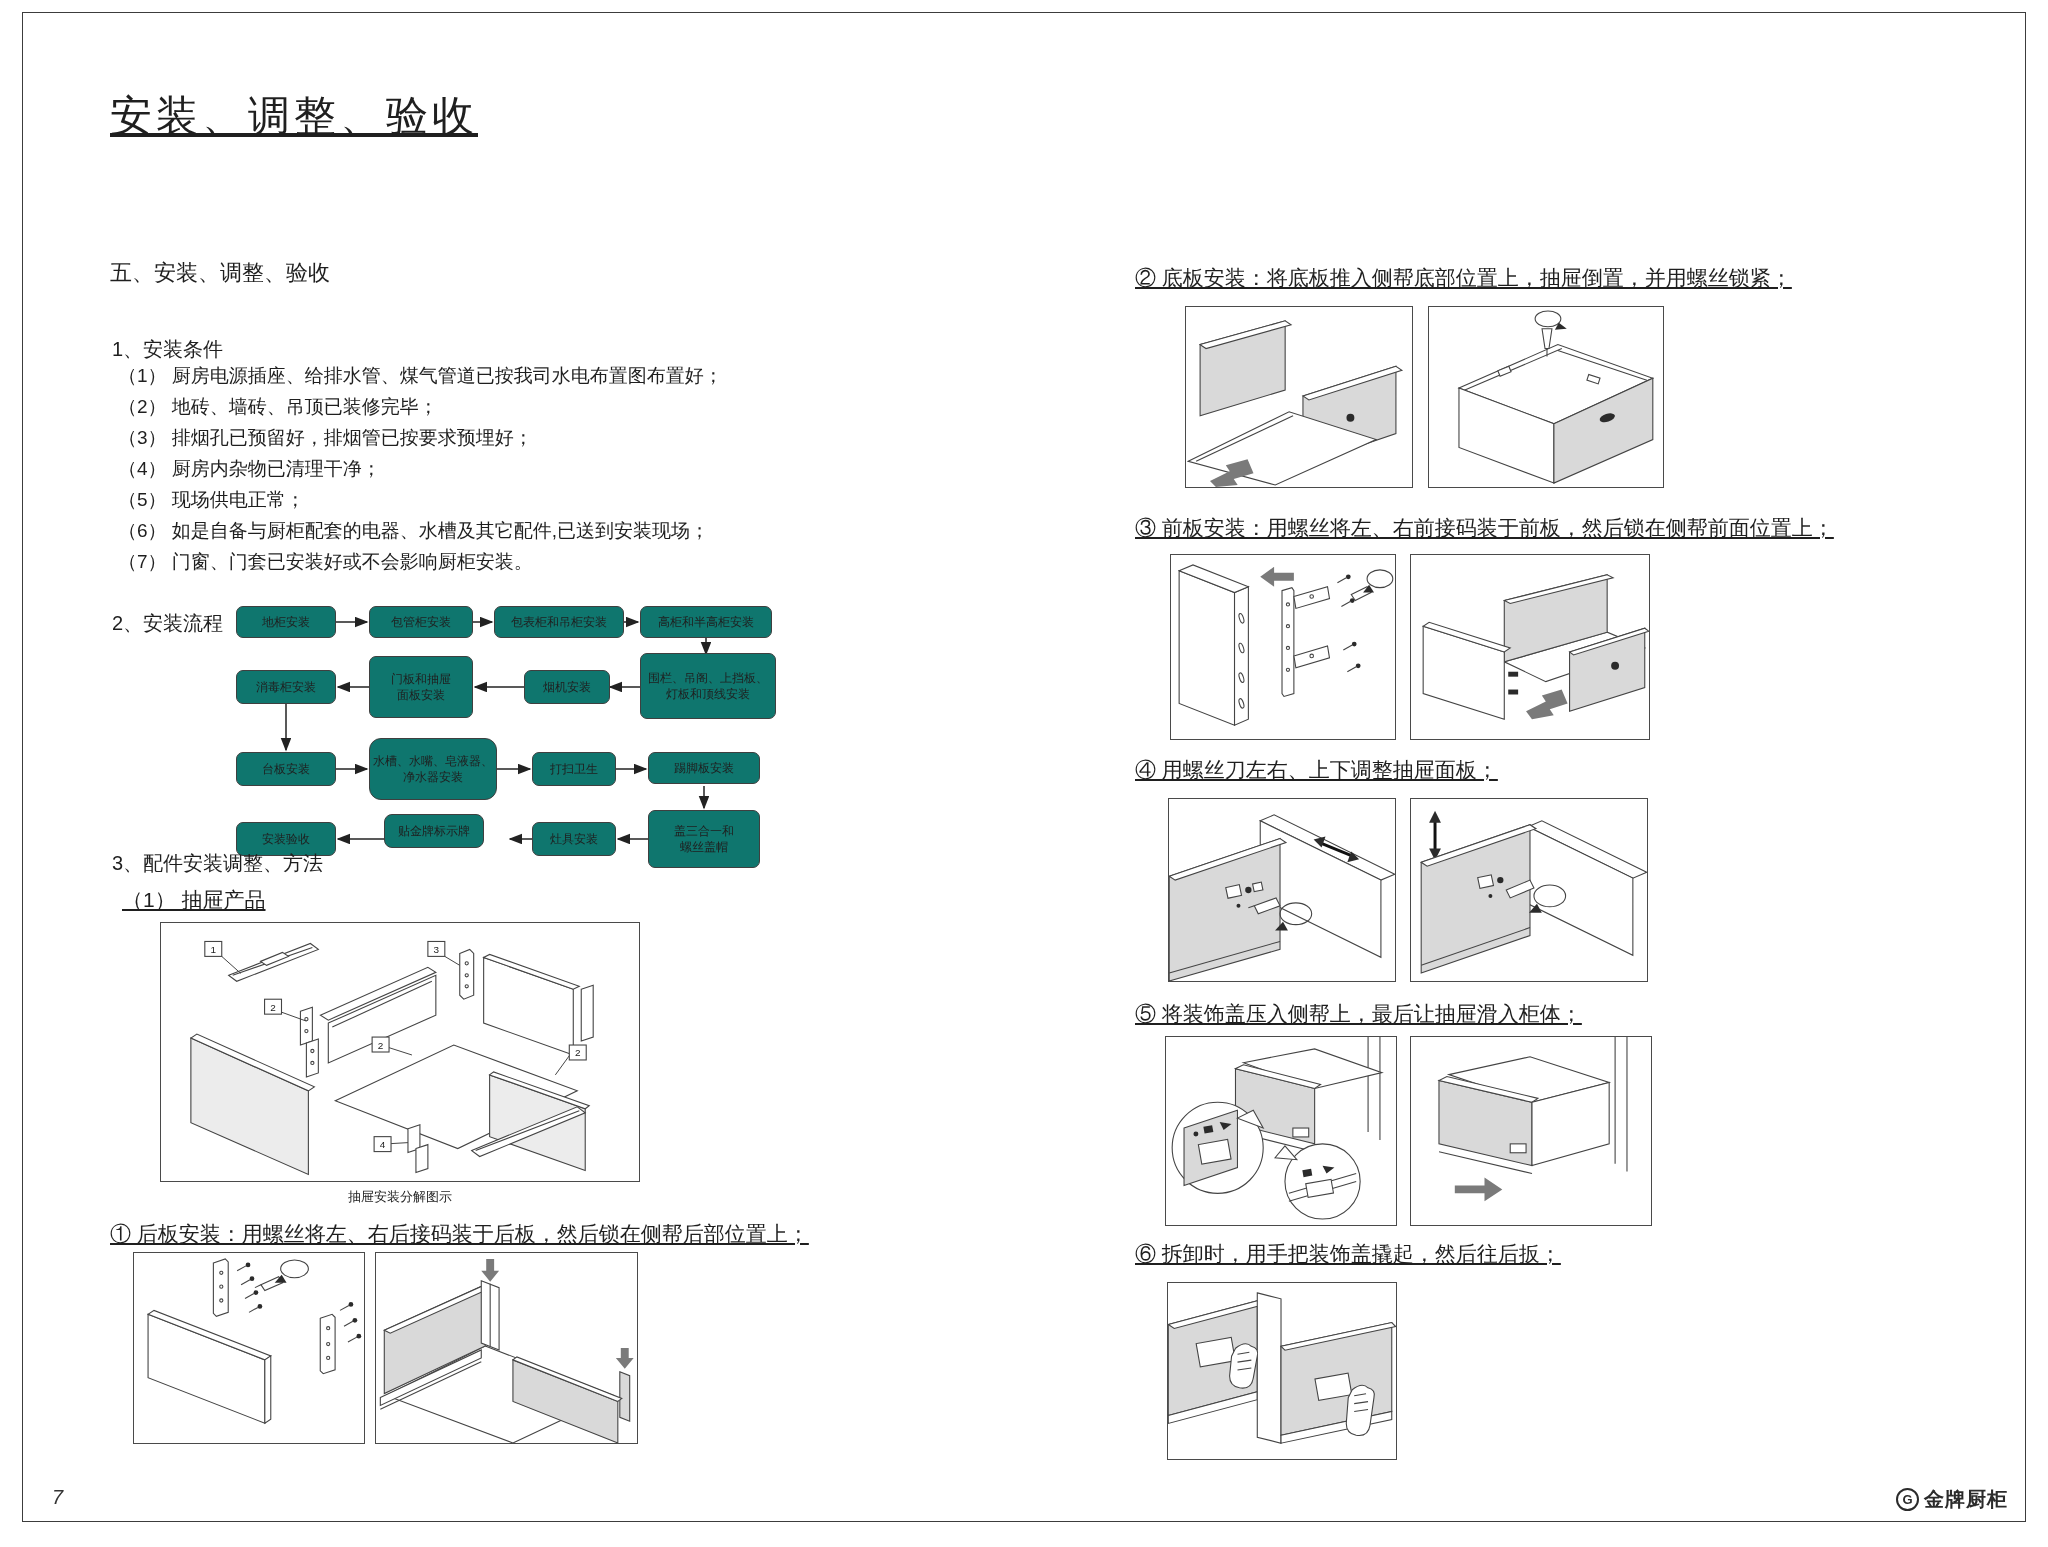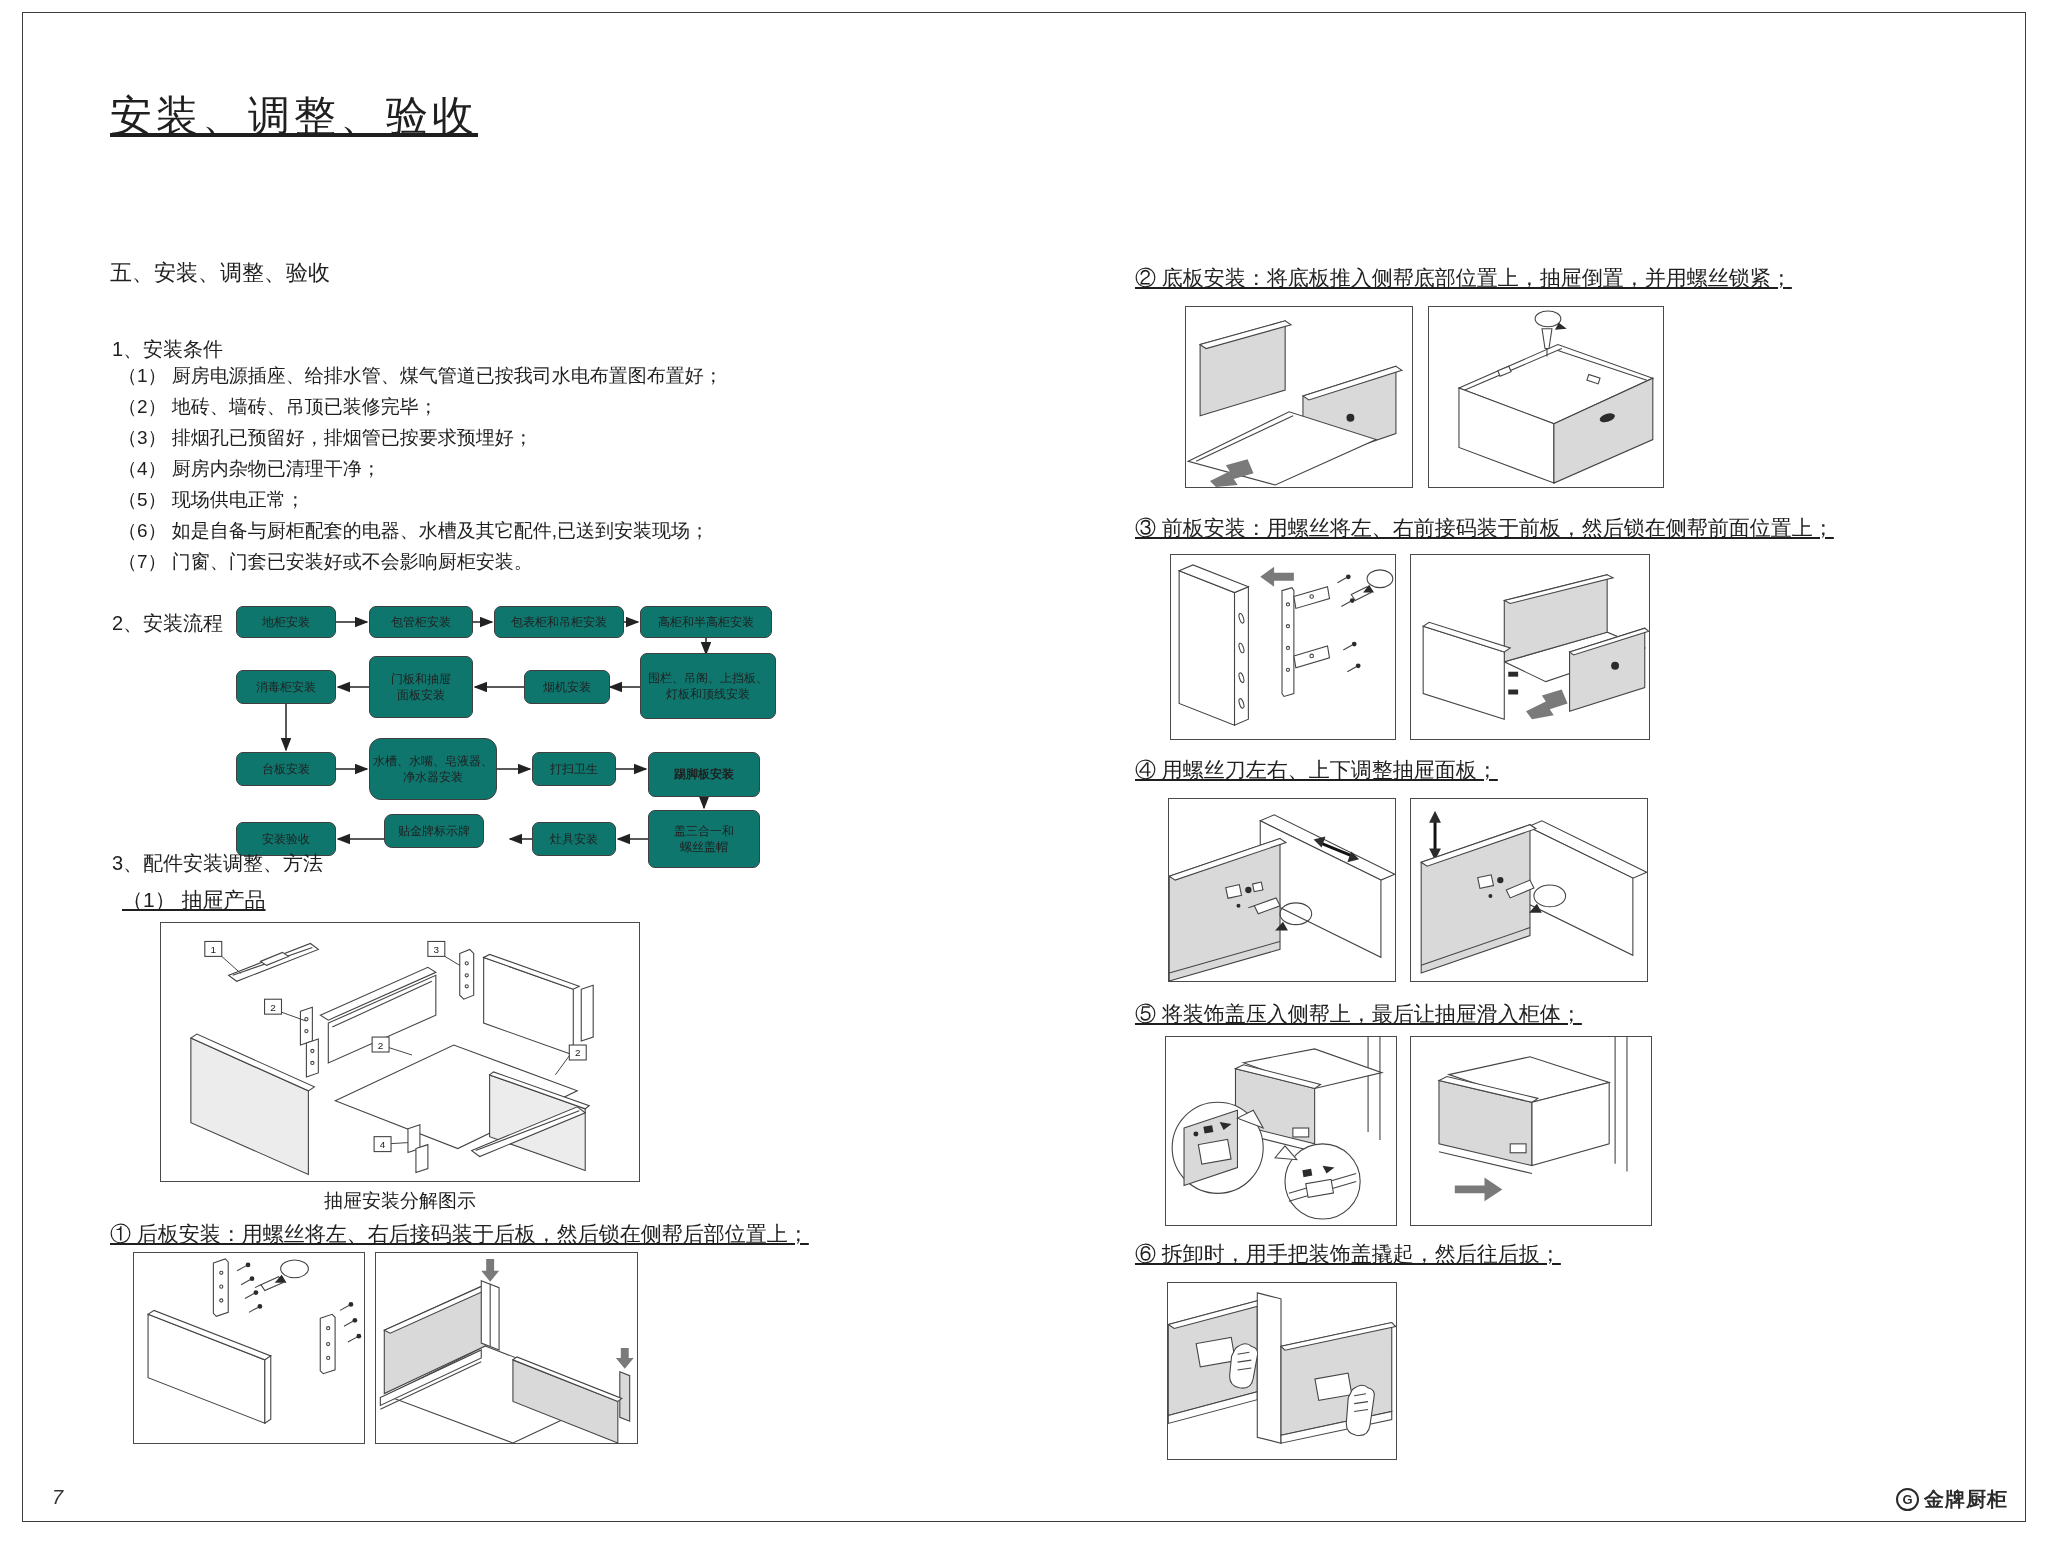--- a/index.html
+++ b/index.html
@@ -15,21 +15,21 @@
   .cond-list{position:absolute;left:118px;top:360px;}
   .cond-item{height:31px;line-height:31px;font-size:19px;white-space:nowrap;}
   .flow{position:absolute;left:236px;top:598px;width:540px;height:275px;}
   .flow svg.arrows{position:absolute;left:0;top:0;width:540px;height:275px;}
   .fnode{position:absolute;border:1.2px solid #3f3f3f;border-radius:7px;background:#0f766e;
         display:flex;align-items:center;justify-content:center;text-align:center;
         font-size:12px;line-height:1.35;padding:2px 0;box-sizing:border-box;
         white-space:pre-line;}
   .diag{position:absolute;border:1px solid #4a4a4a;background:#fff;box-sizing:border-box;}
   .diag svg{width:100%;height:100%;display:block;}
-  .caption{position:absolute;text-align:center;font-size:19px;}
+  .caption{position:absolute;text-align:center;font-size:13px;}
   .pageno{position:absolute;left:52px;top:1486px;font-size:20px;font-style:italic;color:#333;}
   .brand{position:absolute;left:1896px;top:1486px;display:flex;align-items:center;gap:5px;}
   .brand .g-icon{width:19px;height:19px;border:2px solid #2b2b2b;border-radius:50%;
         display:inline-flex;align-items:center;justify-content:center;
         font-weight:bold;font-size:13px;color:#2b2b2b;}
   .brand .g-name{font-size:20px;font-weight:bold;letter-spacing:1px;color:#2b2b2b;}
   svg text{font-family:"Liberation Sans",sans-serif;fill:#222;}
   .ln{stroke:#444;stroke-width:1.1;fill:none;}
   .panel{stroke:#444;stroke-width:1.1;fill:#ececec;}
   .panel-d{stroke:#444;stroke-width:1.1;fill:#d9d9d9;}
@@ -92,21 +92,21 @@
     <div class="fnode" style="left:0;top:72px;width:100px;height:34px;">消毒柜安装</div>
     <div class="fnode" style="left:133px;top:58px;width:104px;height:62px;">门板和抽屉
 面板安装</div>
     <div class="fnode" style="left:288px;top:72px;width:86px;height:34px;">烟机安装</div>
     <div class="fnode" style="left:404px;top:55px;width:136px;height:66px;">围栏、吊阁、上挡板、
 灯板和顶线安装</div>
     <div class="fnode" style="left:0;top:154px;width:100px;height:34px;">台板安装</div>
     <div class="fnode" style="left:133px;top:140px;width:128px;height:62px;border-radius:12px;">水槽、水嘴、皂液器、
 净水器安装</div>
     <div class="fnode" style="left:296px;top:154px;width:84px;height:34px;">打扫卫生</div>
-    <div class="fnode" style="left:412px;top:154px;width:112px;height:45px;font-weight:bold;">踢脚板安装</div>
+    <div class="fnode" style="left:412px;top:154px;width:112px;height:32px;">踢脚板安装</div>
     <div class="fnode" style="left:0;top:224px;width:100px;height:34px;">安装验收</div>
     <div class="fnode" style="left:148px;top:216px;width:100px;height:34px;border-radius:8px;">贴金牌标示牌</div>
     <div class="fnode" style="left:296px;top:224px;width:84px;height:34px;">灶具安装</div>
     <div class="fnode" style="left:412px;top:212px;width:112px;height:58px;">盖三合一和
 螺丝盖帽</div>
   </div>
 
   <div class="txt h-sub" style="left:112px;top:850px;">3、配件安装调整、方法</div>
   <div class="txt body-txt" style="left:122px;top:886px;">（1） 抽屉产品</div>
 

